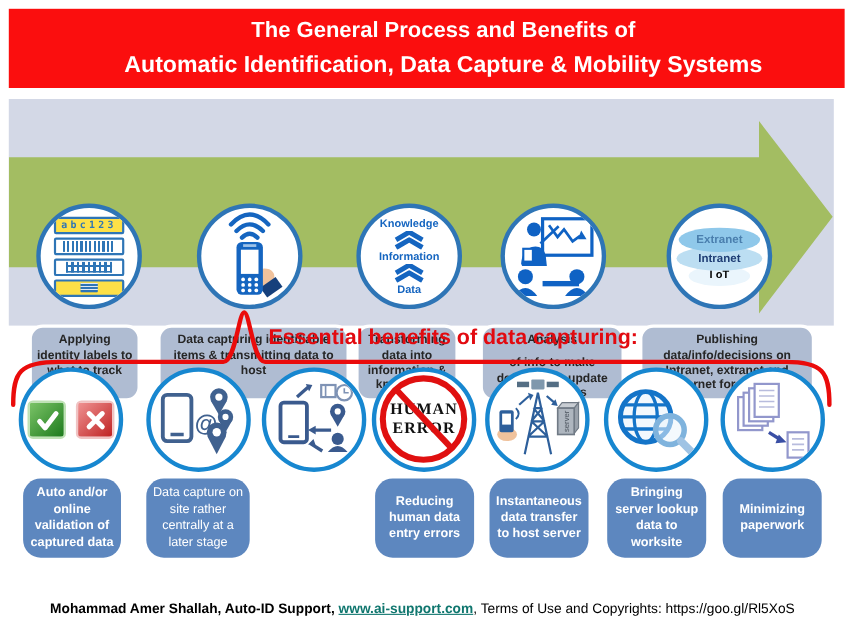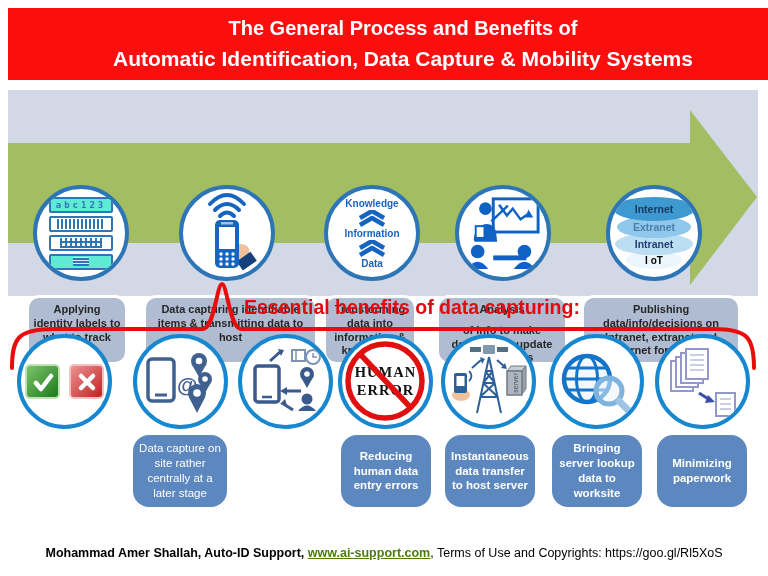--- a/index.html
+++ b/index.html
@@ -19,21 +19,21 @@
            background:#fff;border:4px solid #2e75b6;box-sizing:border-box;
            display:flex;align-items:center;justify-content:center;overflow:hidden;}
   .pbox{position:absolute;top:205px;height:70px;box-sizing:border-box;border:3px solid #fff;
         border-radius:13px;background:rgba(96,122,166,0.5);color:#262626;font-weight:bold;
         font-size:11px;line-height:1.25;text-align:center;display:flex;flex-direction:column;
         align-items:center;justify-content:flex-start;padding:5px 4px;}
   .pbox .sub{margin-top:7px;}
 
   
   .labels-stack{width:64px;display:flex;flex-direction:column;gap:3px;}
-  .lbl{height:12px;background:#5eead4;border:2px solid #2e75b6;border-radius:2px;
+  .lbl{height:12px;background:#fde047;border:2px solid #2e75b6;border-radius:2px;
        display:flex;align-items:center;justify-content:center;box-sizing:content-box;}
   .lbl-text{color:#2e75b6;font-family:"DejaVu Sans Mono",monospace;font-size:9px;
             font-weight:bold;letter-spacing:3px;}
   .lbl-bars{background:repeating-linear-gradient(90deg,#2e75b6 0 2px,#fff 2px 4px) content-box;
             padding:1px 6px;height:10px;}
   .lbl-matrix{background:repeating-linear-gradient(90deg,#2e75b6 0 2px,transparent 2px 5px) content-box,
               repeating-linear-gradient(0deg,#2e75b6 0 2px,#fff 2px 5px) content-box;
               padding:1px 9px;height:10px;}
   .chip{width:16px;height:9px;border-radius:1px;background:#2e75b6;
         background-image:repeating-linear-gradient(0deg,transparent 0 2px,rgba(255,255,255,.85) 2px 3px);}
@@ -72,21 +72,21 @@
       justify-content:center;font-family:"Liberation Serif",serif;font-weight:bold;font-size:14.5px;
       letter-spacing:1px;color:#111;line-height:1.2;}
   .he svg{position:absolute;left:0;top:0;}
 
   
   .banner{position:absolute;left:8px;top:509px;width:750px;height:33px;background:#13265f;
           display:flex;align-items:center;justify-content:center;}
   .banner span{color:#fff;font-weight:bold;font-size:15.5px;white-space:pre;}
   .footer{position:absolute;left:0;top:546px;width:768px;text-align:center;font-size:12.5px;color:#000;}
   .footer .b{font-weight:bold;white-space:pre;}
-  .footer a{color:#4d7c0f;font-weight:bold;text-decoration:underline;cursor:pointer;}
+  .footer a{color:#0f766e;font-weight:bold;text-decoration:underline;cursor:pointer;}
 </style>
 </head>
 <body>
 
 <div class="page">
 
   <div class="header">
     <div class="t1">The General Process and Benefits of</div>
     <div class="t2">Automatic Identification, Data Capture &amp; Mobility Systems</div>
   </div>
@@ -157,21 +157,20 @@
         <rect x="30" y="62" width="34" height="5" fill="#0f62c4"></rect>
         <circle cx="14" cy="58" r="7" fill="#0f62c4"></circle>
         <path d="M3,76 Q14,61 25,76 Z" fill="#0f62c4"></path>
         <circle cx="62" cy="58" r="7" fill="#0f62c4"></circle>
         <path d="M51,76 Q62,61 73,76 Z" fill="#0f62c4"></path>
       </svg>
     </div>
 
     <div class="pcircle" style="left:598px;">
       <div class="clouds">
-        <div class="cloud c1">Internet</div>
         <div class="cloud c2">Extranet</div>
         <div class="cloud c3">Intranet</div>
         <div class="cloud c4">I oT</div>
       </div>
     </div>
 
     <div class="pbox" style="left:18px;width:102px;">
       <div>Applying identity labels to what to track</div>
     </div>
     <div class="pbox" style="left:135px;width:175px;">
@@ -305,20 +304,23 @@
       <line x1="27" y1="25" x2="41" y2="25" stroke="#b8bcdd" stroke-width="1.5"></line>
       <line x1="36" y1="48" x2="47" y2="55" stroke="#3a4fa5" stroke-width="3"></line>
       <path d="M45,50 l7,7 -10,1 z" fill="#3a4fa5"></path>
       <rect x="53" y="48" width="19" height="23" fill="#fff" stroke="#9297cc" stroke-width="2"></rect>
       <line x1="57" y1="54" x2="68" y2="54" stroke="#b8bcdd" stroke-width="1.5"></line>
       <line x1="57" y1="59" x2="68" y2="59" stroke="#b8bcdd" stroke-width="1.5"></line>
       <line x1="57" y1="64" x2="68" y2="64" stroke="#b8bcdd" stroke-width="1.5"></line>
     </svg>
   </div>
 
+  <div class="bbox" style="left:21px;width:89px;">
+    <div>Auto and/or online validation of captured data</div>
+  </div>
   <div class="bbox light" style="left:133px;width:94px;">
     <div>Data capture on site rather centrally at a later stage</div>
   </div>
   <div class="bbox" style="left:341px;width:90px;">
     <div>Reducing human data entry errors</div>
   </div>
   <div class="bbox" style="left:445px;width:90px;">
     <div>Instantaneous data transfer to host server</div>
   </div>
   <div class="bbox" style="left:657px;width:90px;">

